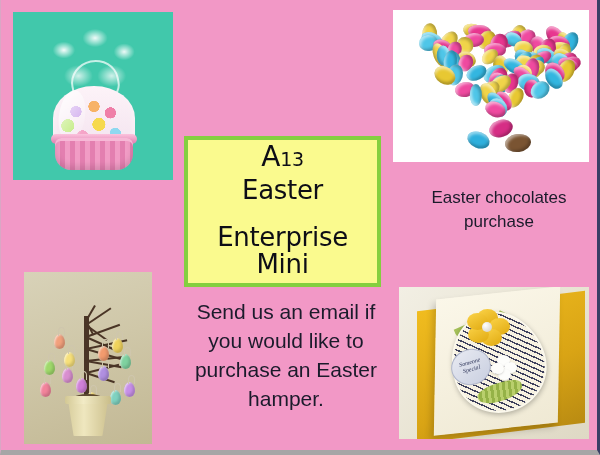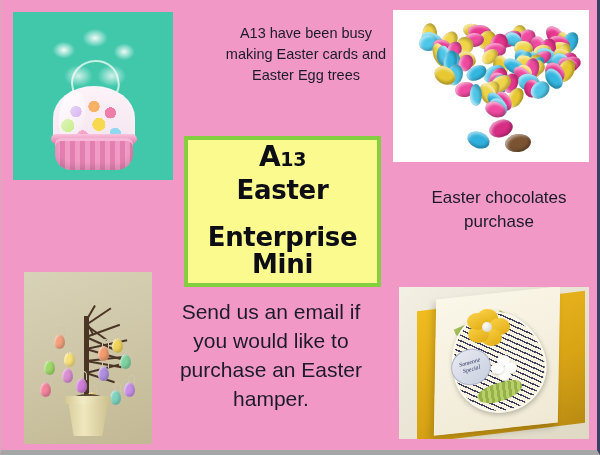--- a/index.html
+++ b/index.html
@@ -329,21 +329,21 @@
   #text-chocolates {
     left: 408px;
     top: 186px;
     width: 180px;
     font-size: 17px;
     line-height: 24px;
     text-align: center;
   }
 
   #text-email {
-    left: 176px;
+    left: 191px;
     top: 297px;
     width: 188px;
     font-size: 21px;
     line-height: 29px;
     text-align: center;
   }
 
   
   #title-box {
     position: absolute;
@@ -356,21 +356,21 @@
     border: 4px solid #84cf3f;
     display: flex;
     flex-direction: column;
     align-items: center;
     justify-content: center;
     padding-top: 2px;
   }
   #title-box .t-line {
     color: #0d0d16;
     font-family: "DejaVu Sans", sans-serif;
-    font-weight: bold;
+    font-weight: normal;
     letter-spacing: -0.3px;
     text-align: center;
     line-height: 1.05;
   }
   #title-box .t-a13 {
     font-size: 25px;
     margin-bottom: 5px;
   }
   #title-box .t-a13 .a-big { font-size: 28px; }
   #title-box .t-a13 .a-num { font-size: 19px; }
@@ -532,21 +532,20 @@
     <div class="card-flower">
       <div class="petal" style="left:10px;top:0;"></div>
       <div class="petal" style="left:22px;top:9px;"></div>
       <div class="petal" style="left:14px;top:20px;"></div>
       <div class="petal" style="left:1px;top:17px;"></div>
       <div class="petal" style="left:0;top:4px;"></div>
       <div class="pcenter"></div>
     </div>
   </div>
 
-  <div class="text-block" id="text-intro">A13 have been busy making Easter cards and Easter Egg trees</div>
 
 
   <div class="text-block" id="text-chocolates">Easter chocolates purchase</div>
 
   <div class="text-block" id="text-email">Send us an email if you would like to purchase an Easter hamper.</div>
 
   <div id="title-box">
     <div class="t-line t-a13">
       <span class="a-big">A</span><span class="a-num">13</span>
     </div>

